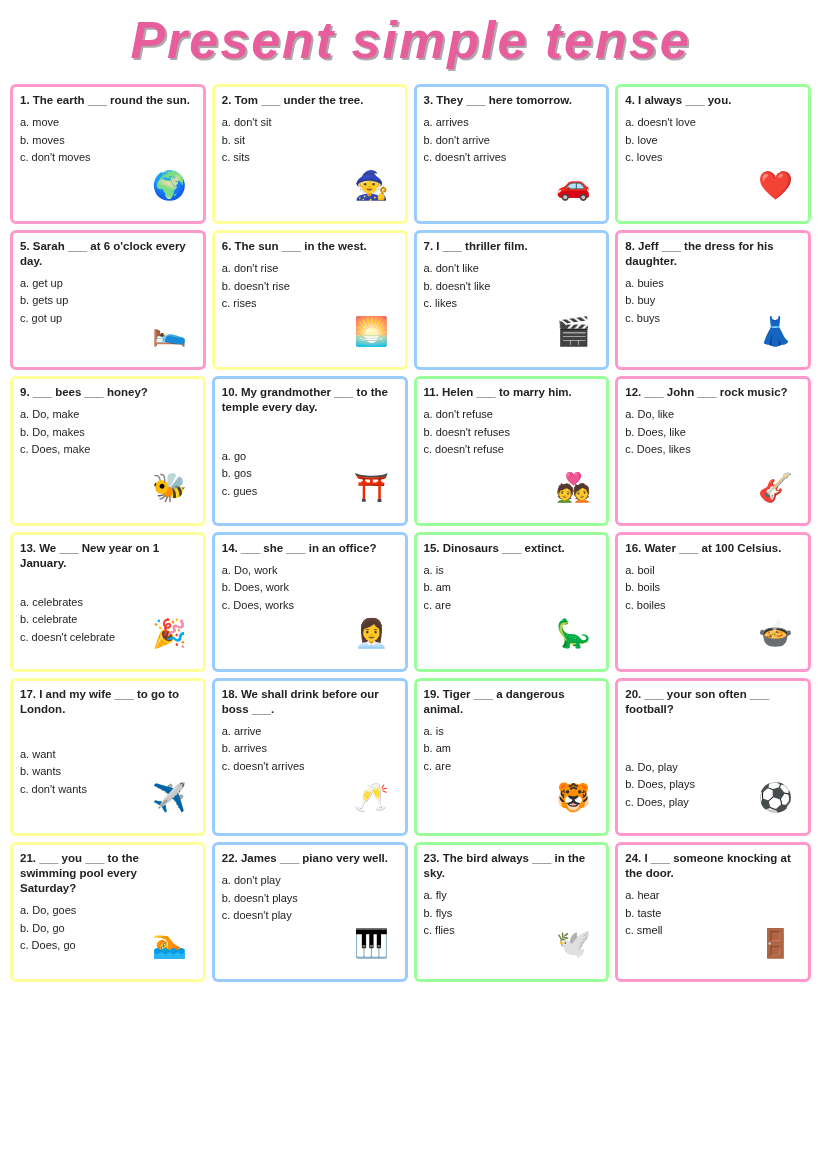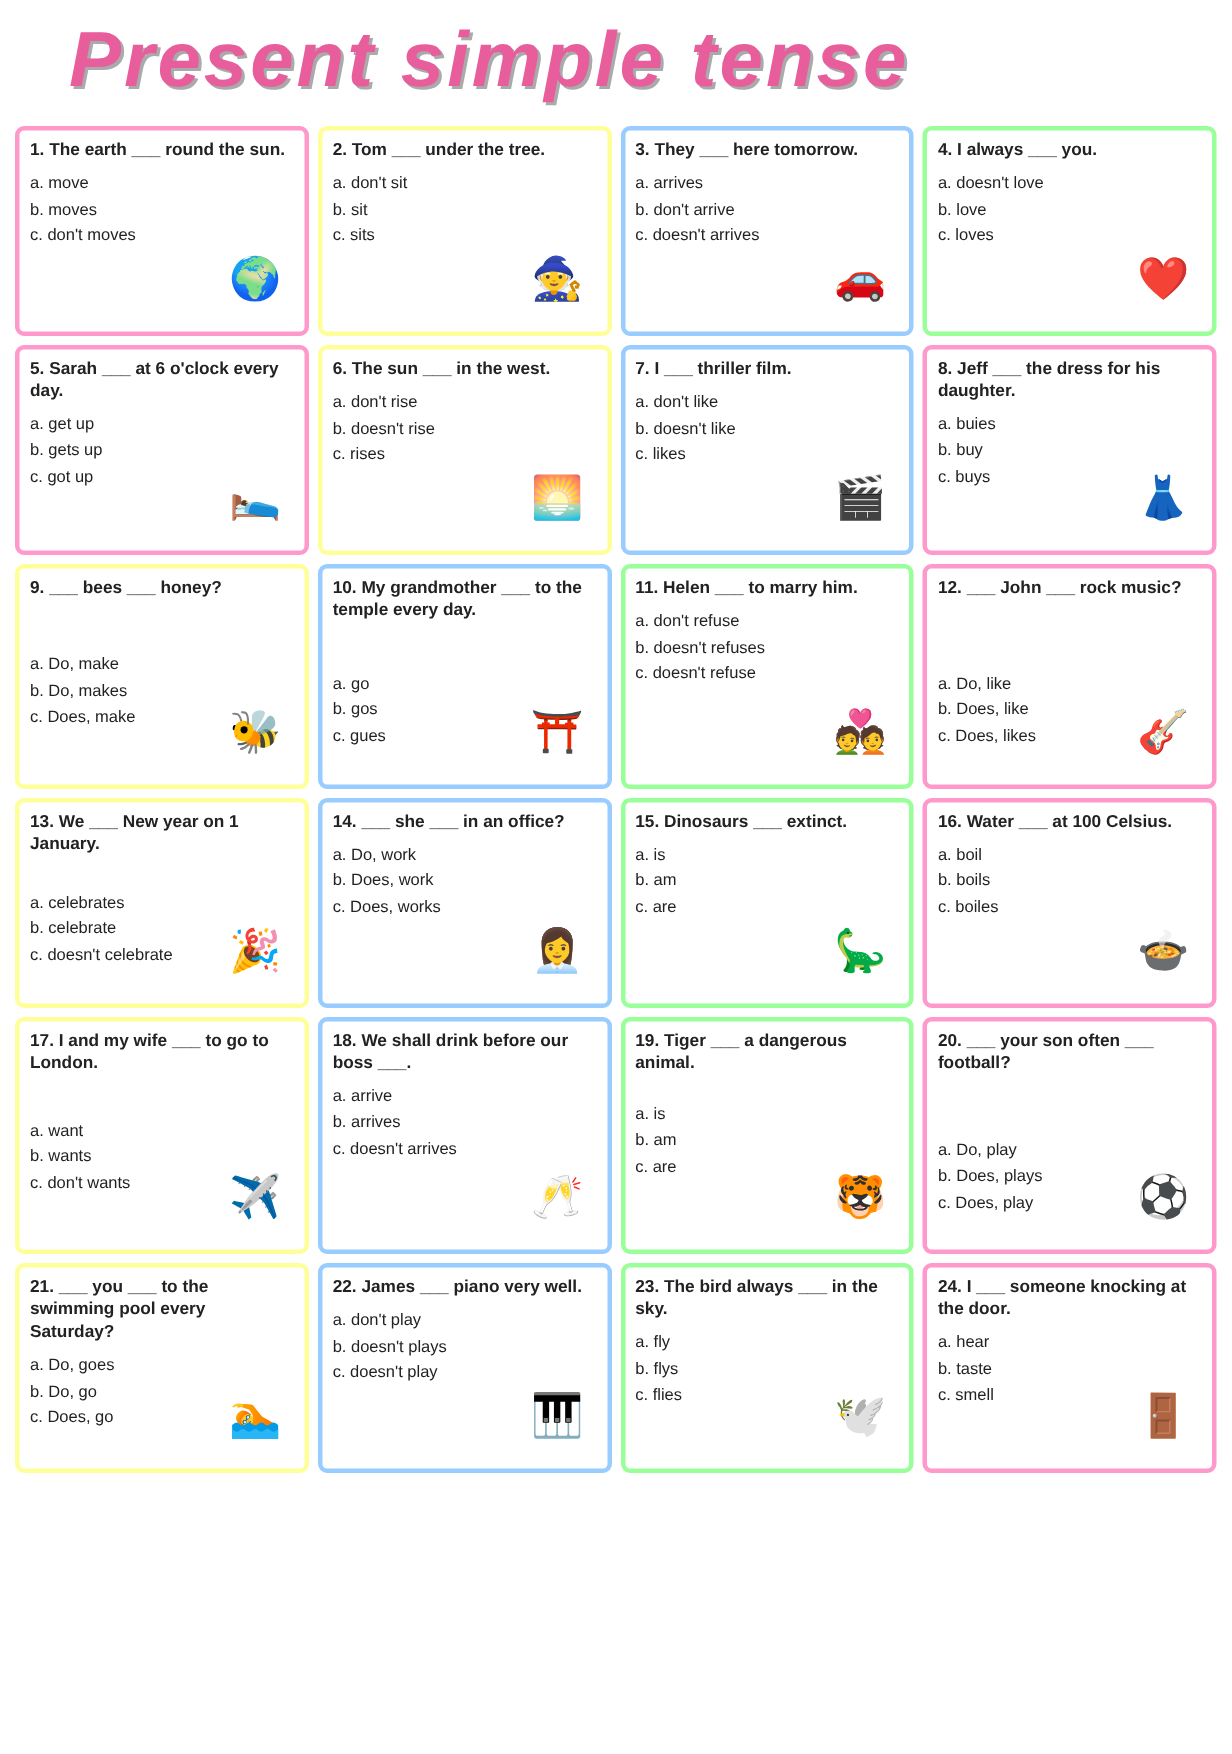--- a/index.html
+++ b/index.html
@@ -5,30 +5,29 @@
     * { box-sizing: border-box; margin: 0; padding: 0; }
     body {
       background: #fff;
       font-family: Arial, sans-serif;
       font-size: 12px;
       width: 821px;
       min-height: 1169px;
       overflow-x: hidden;
     }
     .page-title {
-      text-align: left;
+      text-align: center;
       font-size: 52px;
       font-weight: bold;
       color: #e85d9b;
       font-family: 'Comic Sans MS', cursive, sans-serif;
       padding: 10px 0 8px 0;
       letter-spacing: 2px;
       text-shadow: 2px 2px 0 #aaa;
       font-style: italic;
-      margin-left: 46px;
     }
     .grid {
       display: grid;
       grid-template-columns: repeat(4, 1fr);
       gap: 6px;
       padding: 6px 10px 10px 10px;
     }
     .card {
       border: 3px solid;
       border-radius: 6px;
@@ -65,31 +64,31 @@
     }
     
     .c1 { border-color: #f9c; }
     .c2 { border-color: #ff9; }
     .c3 { border-color: #9cf; }
     .c4 { border-color: #9f9; }
     .c5 { border-color: #f9c; }
     .c6 { border-color: #ff9; }
     .c7 { border-color: #9cf; }
     .c8 { border-color: #f9c; }
-    .c9 { border-color: #ff9; gap: 29px; }
+    .c9 { border-color: #ff9; }
     .c10 { border-color: #9cf; gap: 27px; }
     .c11 { border-color: #9f9; }
-    .c12 { border-color: #f9c; justify-content: space-between; }
+    .c12 { border-color: #f9c; }
     .c13 { border-color: #ff9; justify-content: space-between; }
     .c14 { border-color: #9cf; }
     .c15 { border-color: #9f9; }
     .c16 { border-color: #f9c; }
     .c17 { border-color: #ff9; gap: 23px; }
     .c18 { border-color: #9cf; }
-    .c19 { border-color: #9f9; gap: 12px; }
+    .c19 { border-color: #9f9; }
     .c20 { border-color: #f9c; gap: 36px; }
     .c21 { border-color: #ff9; }
     .c22 { border-color: #9cf; }
     .c23 { border-color: #9f9; }
     .c24 { border-color: #f9c; }
   </style>
 </head>
 <body>
 
 <div class="page-title">Present simple tense</div>

